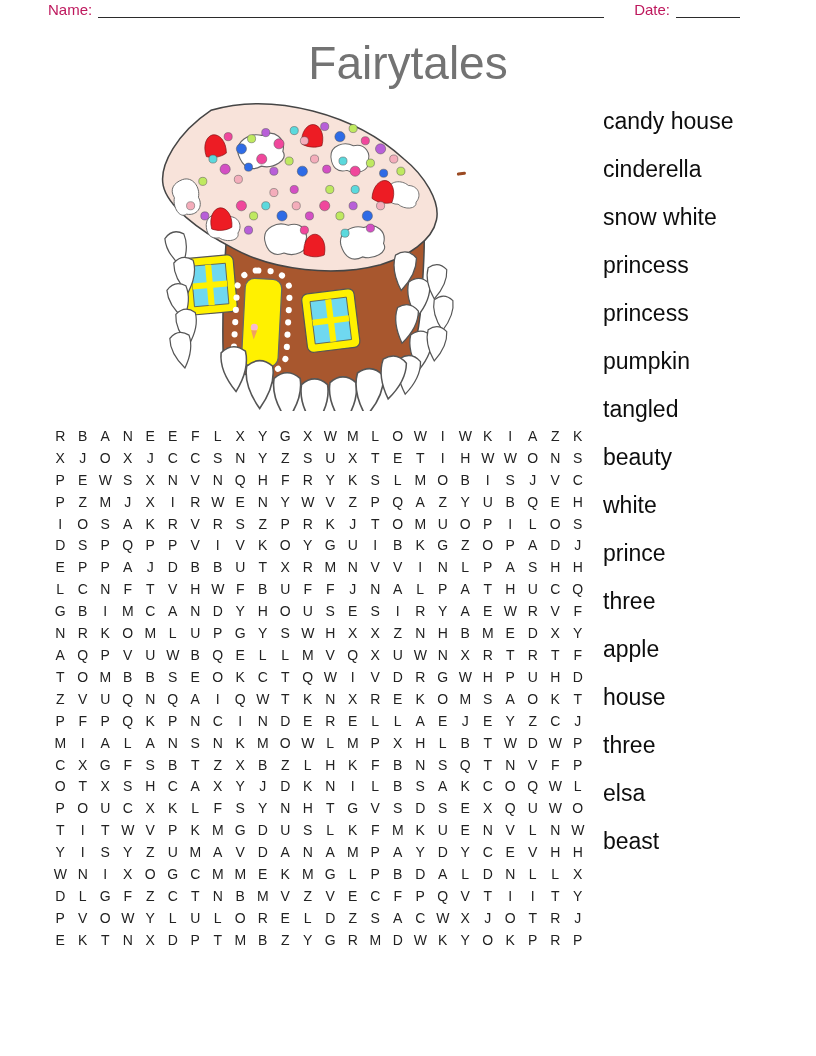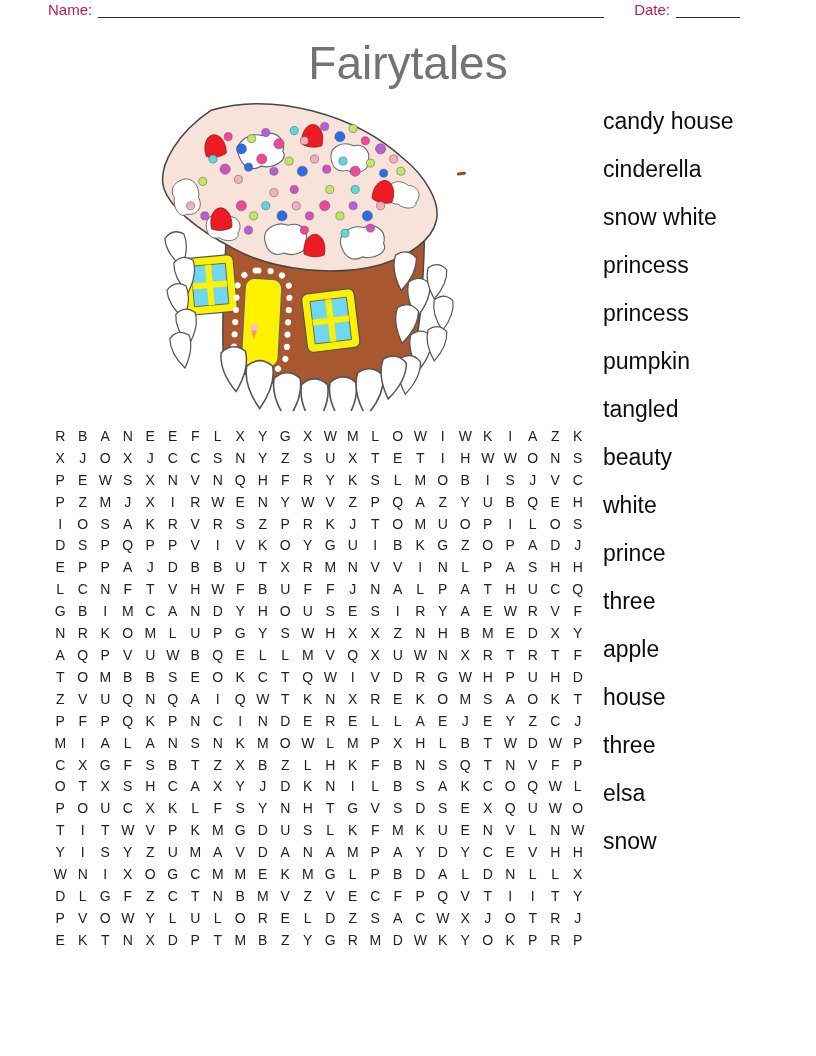--- a/index.html
+++ b/index.html
@@ -186,21 +186,21 @@
     <div class="word">pumpkin</div>
     <div class="word">tangled</div>
     <div class="word">beauty</div>
     <div class="word">white</div>
     <div class="word">prince</div>
     <div class="word">three</div>
     <div class="word">apple</div>
     <div class="word">house</div>
     <div class="word">three</div>
     <div class="word">elsa</div>
-    <div class="word">snow</div>
+    <div class="word">beast</div>
   </div>
 
 <div class="ws-grid">
     <span class="cell">R</span>
     <span class="cell">B</span>
     <span class="cell">A</span>
     <span class="cell">N</span>
     <span class="cell">E</span>
     <span class="cell">E</span>
     <span class="cell">F</span>

